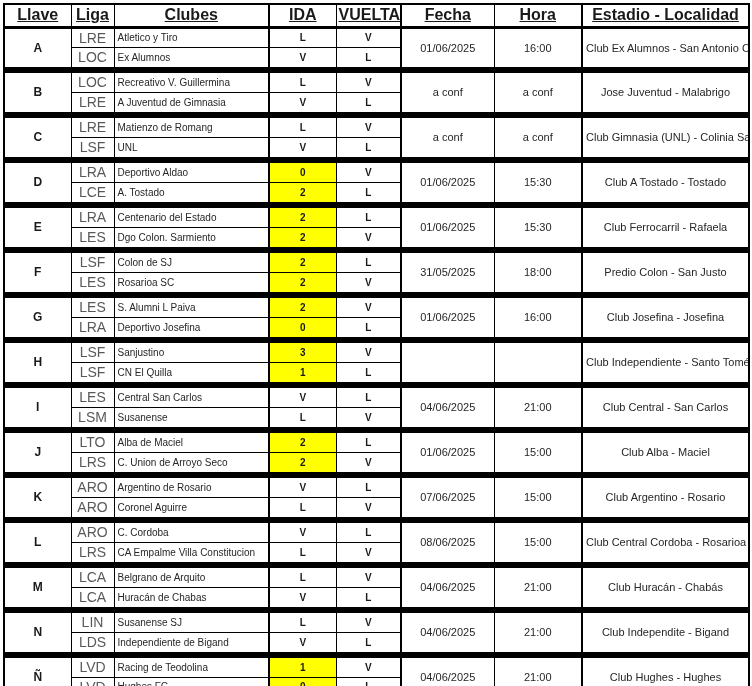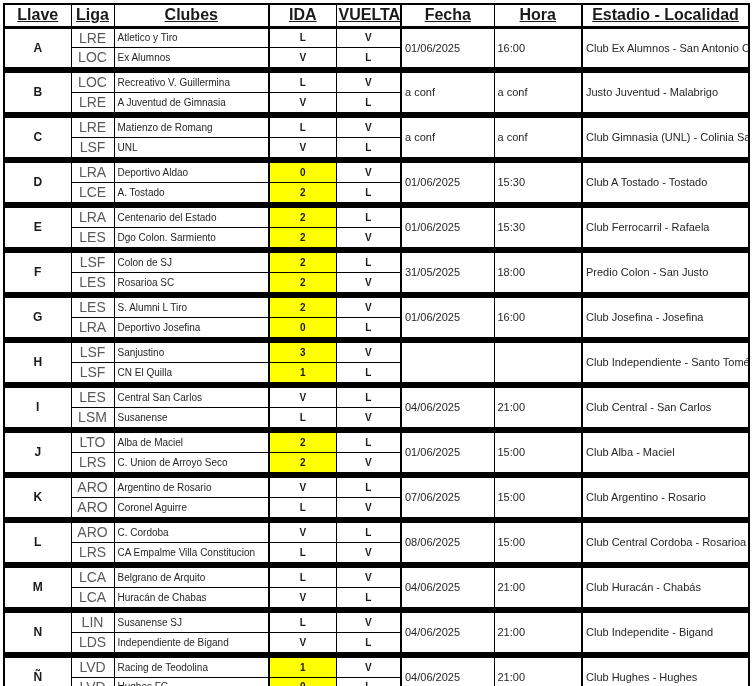--- a/index.html
+++ b/index.html
@@ -58,21 +58,21 @@
     color: #262626;
     padding-left: 4px;
   }
   td.ida, td.vuelta {
     text-align: center;
     font-size: 10px;
     font-weight: bold;
     color: #1a1a1a;
   }
   td.fecha, td.hora, td.estadio {
-    text-align: left;
+    text-align: center;
     font-size: 11px;
     color: #262626;
   }
   .bl2 { border-left: 2px solid #000; }
   tr.sep-row td {
     height: 5px;
     padding: 0;
     background: #000;
     border: 0;
     line-height: 0;
@@ -127,21 +127,21 @@
   </tr>
 
   <tr class="team-row">
     <td class="llave" rowspan="2">B</td>
     <td class="liga">LOC</td>
     <td class="club">Recreativo V. Guillermina</td>
     <td class="ida bl2">L</td>
     <td class="vuelta">V</td>
     <td class="fecha bl2" rowspan="2">a conf</td>
     <td class="hora" rowspan="2">a conf</td>
-    <td class="estadio bl2" rowspan="2">Justo Juventud - Malabrigo</td>
+    <td class="estadio bl2" rowspan="2">Jose Juventud - Malabrigo</td>
   </tr>
   <tr class="team-row">
     <td class="liga">LRE</td>
     <td class="club">A Juventud de Gimnasia</td>
     <td class="ida bl2">V</td>
     <td class="vuelta">L</td>
   </tr>
   <tr class="sep-row">
     <td colspan="8"></td>
   </tr>
@@ -222,21 +222,21 @@
     <td class="ida bl2" style="background: rgb(255, 255, 0);">2</td>
     <td class="vuelta">V</td>
   </tr>
   <tr class="sep-row">
     <td colspan="8"></td>
   </tr>
 
   <tr class="team-row">
     <td class="llave" rowspan="2">G</td>
     <td class="liga">LES</td>
-    <td class="club">S. Alumni L Tiro</td>
+    <td class="club">S. Alumni L Paiva</td>
     <td class="ida bl2" style="background: rgb(255, 255, 0);">2</td>
     <td class="vuelta">V</td>
     <td class="fecha bl2" rowspan="2">01/06/2025</td>
     <td class="hora" rowspan="2">16:00</td>
     <td class="estadio bl2" rowspan="2">Club Josefina - Josefina</td>
   </tr>
   <tr class="team-row">
     <td class="liga">LRA</td>
     <td class="club">Deportivo Josefina</td>
     <td class="ida bl2" style="background: rgb(255, 255, 0);">0</td>

